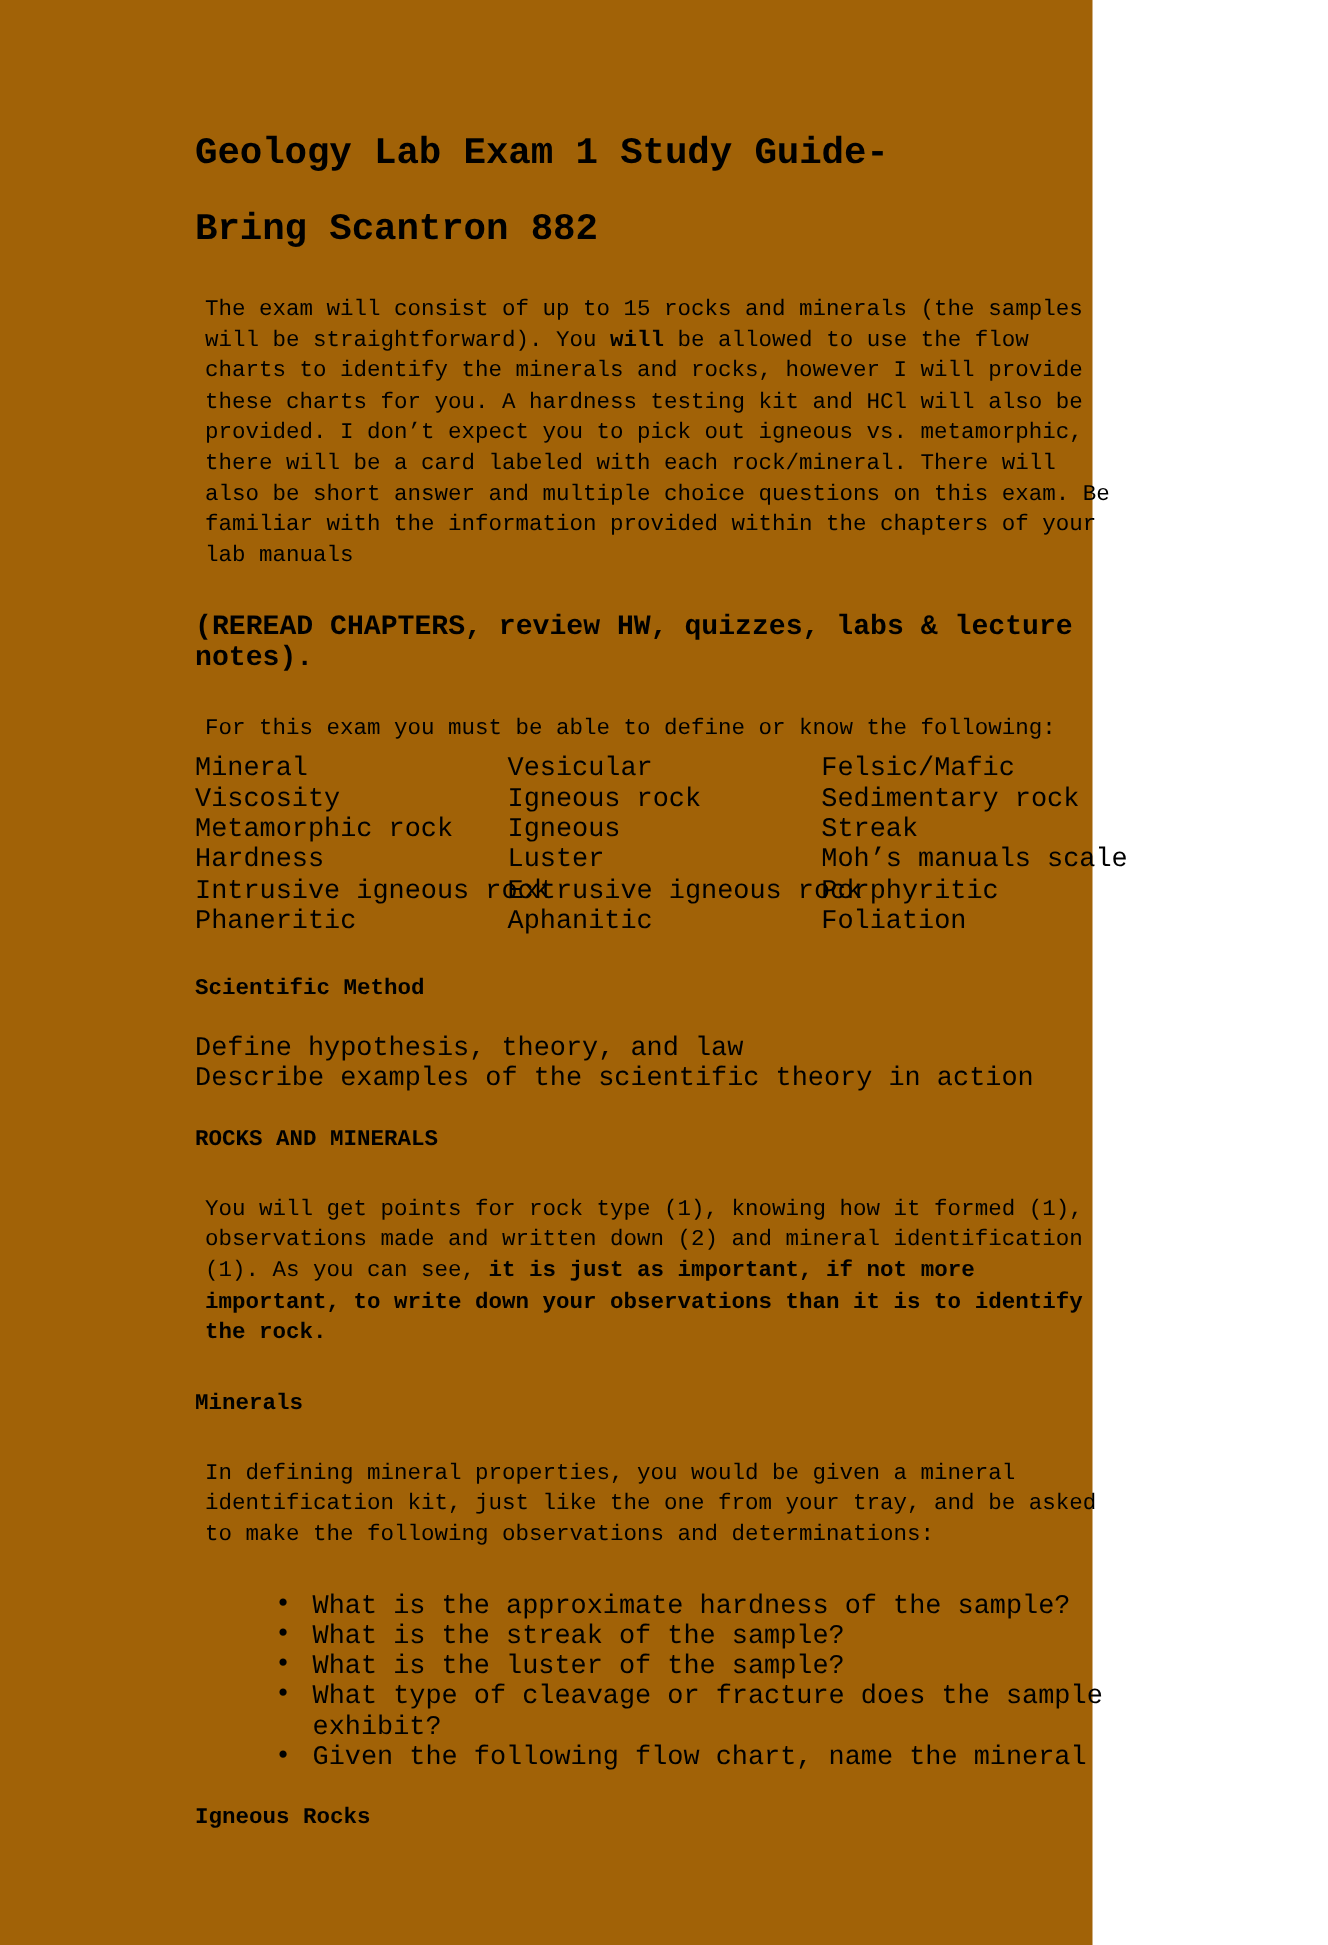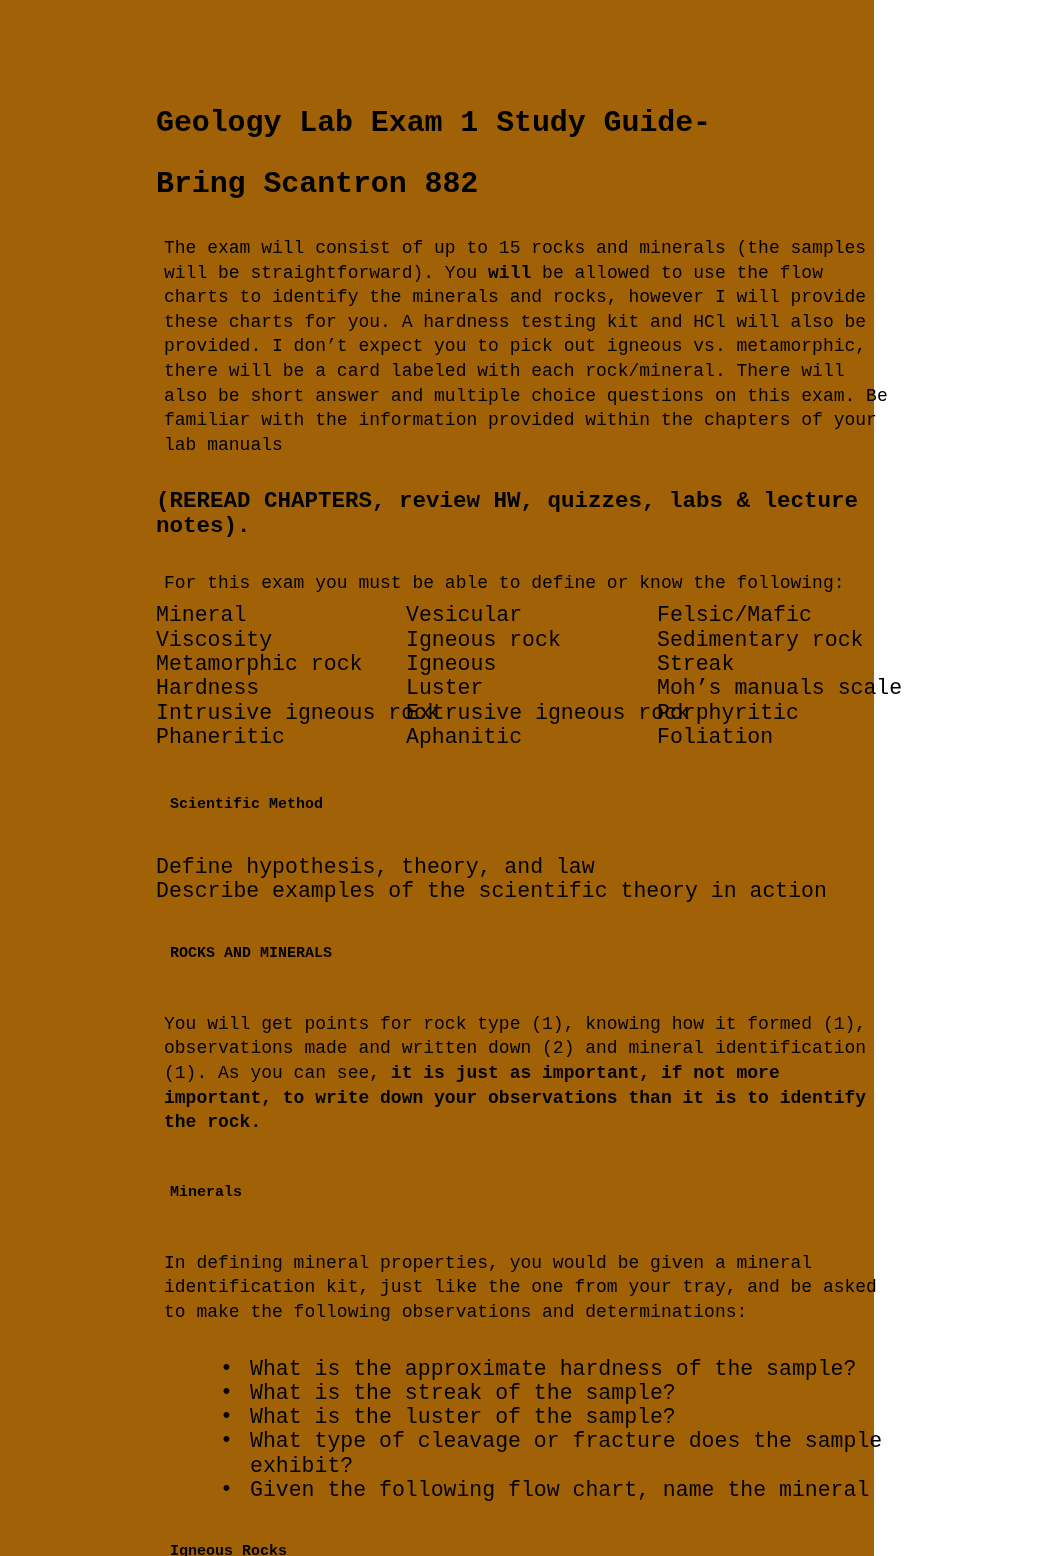--- a/index.html
+++ b/index.html
@@ -56,24 +56,24 @@
   
   .callout-heading {
     font-size: 22.5px;
     font-weight: bold;
     line-height: 24.6px;
     margin: 0;
   }
 
   
   .sub-heading {
-    font-size: 15px;
+    font-size: 18px;
     font-weight: bold;
     line-height: 24px;
-    margin: 14px;
+    margin: 0;
   }
 
   
   .term-grid {
     display: grid;
     grid-template-columns: 250px 251px 247px;
     margin: 0;
     padding: 0;
   }
   .term-cell {

